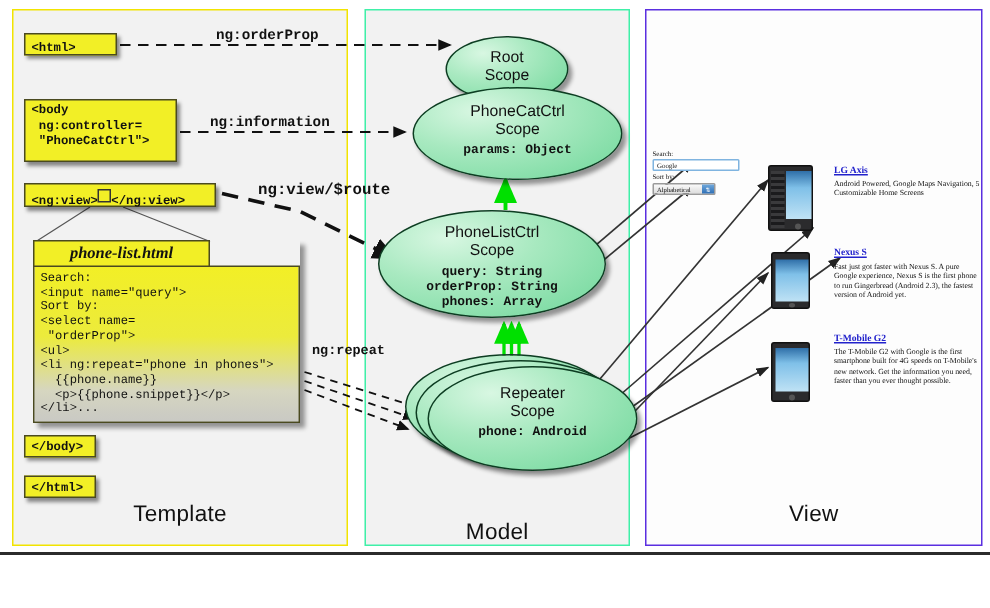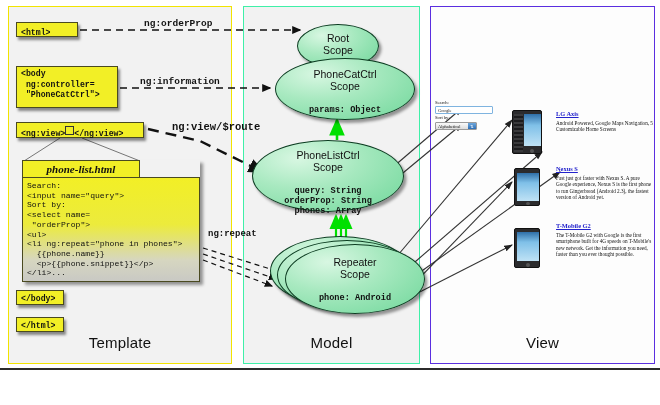--- a/index.html
+++ b/index.html
@@ -16,21 +16,21 @@
   .panel{position:absolute;background:#f2f2f2;box-sizing:border-box;}
   #panel-template{left:8px;top:6px;width:224px;height:358px;border:1.5px solid #f2e400;}
   #panel-model{left:243px;top:6px;width:177px;height:358px;border:1.5px solid #3ff0a8;}
   #panel-view{left:430px;top:6px;width:225px;height:358px;border:1.5px solid #5b2fe0;background:#fdfdfd;}
 
   .panel-label{
     position:absolute;font-size:15px;color:#111;font-weight:400;
     text-align:center;letter-spacing:.2px;
   }
   #label-template{left:8px;top:334px;width:224px;}
-  #label-model{left:243px;top:334px;width:177px;}
+  #label-model{left:243px;top:346px;width:177px;}
   #label-view{left:430px;top:334px;width:225px;}
 
   
   .tag{
     position:absolute;box-sizing:border-box;
     background:#f2ef26;border:1.3px solid #4a4a20;
     font-family:"Liberation Mono", monospace;
     font-size:8.2px;font-weight:bold;color:#111;
     box-shadow:2px 2.5px 2.5px rgba(0,0,0,.45);
     padding:2px 4px;line-height:10.5px;
@@ -73,21 +73,21 @@
     position:absolute;border-radius:50%;
     border:1.2px solid #0d3d22;
     background:radial-gradient(ellipse at 30% 25%, #d8f7e2 0%, #a8e9c0 40%, #6fd79a 100%);
     box-shadow:2.5px 3px 3px rgba(0,0,0,.4);
     text-align:center;box-sizing:border-box;
     color:#111;
   }
   .scope .ttl{font-size:10.5px;line-height:11.5px;font-family:"Liberation Sans",sans-serif;}
   .scope .props{
     font-family:"Liberation Mono", monospace;
-    font-size:8.6px;line-height:10px;font-weight:bold;margin-top:13px;
+    font-size:8.6px;line-height:10px;font-weight:bold;margin-top:3px;
   }
   #scope-root{left:297px;top:8px;width:82px;height:44px;padding-top:8px;margin-top:16px;}
   #scope-catctrl{left:275px;top:58px;width:140px;height:62px;padding-top:10px;}
   #scope-listctrl{left:252px;top:140px;width:152px;height:72px;padding-top:9px;}
   #scope-rep3{left:270px;top:236px;width:140px;height:70px;}
   #scope-rep2{left:277px;top:240px;width:140px;height:70px;}
   #scope-rep1{left:285px;top:244px;width:140px;height:70px;padding-top:12px;}
 
   
   #view-form{position:absolute;left:435px;top:100px;width:62px;}

